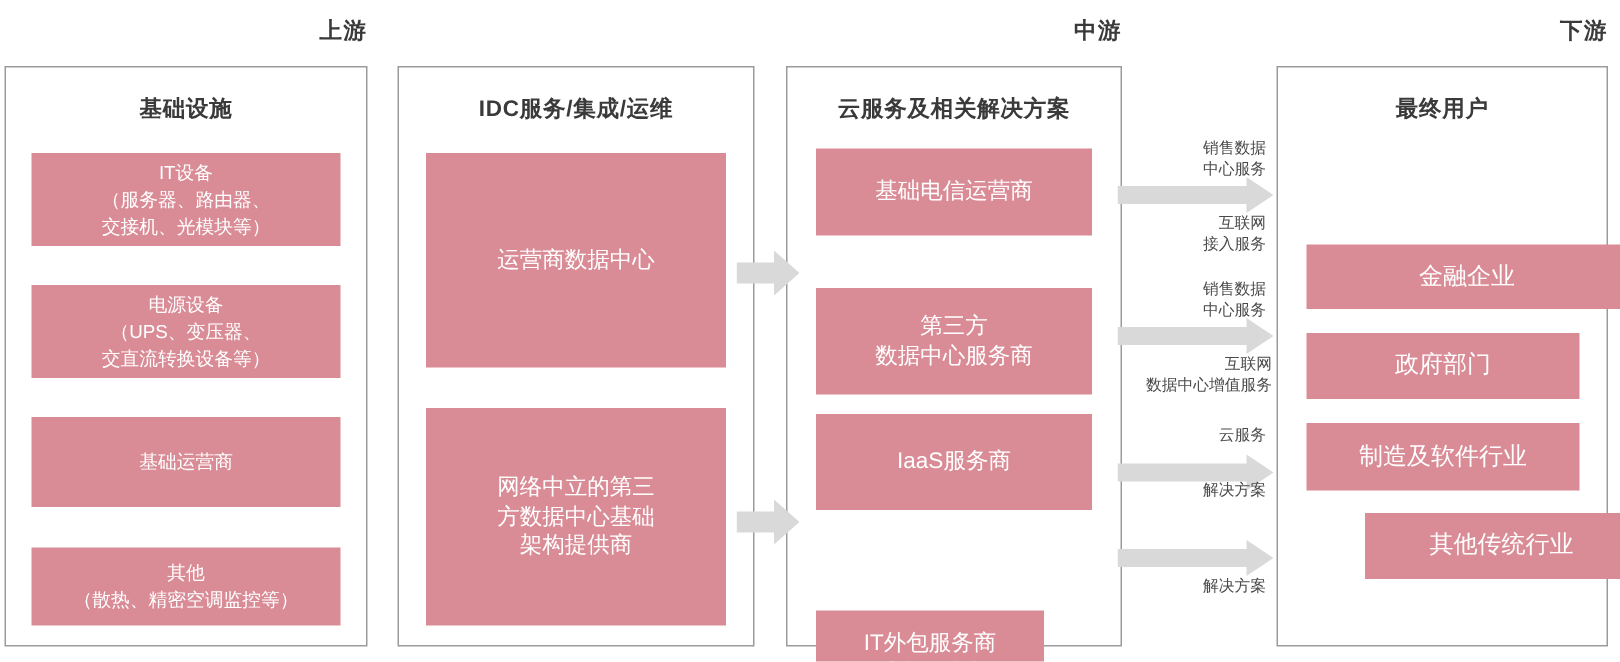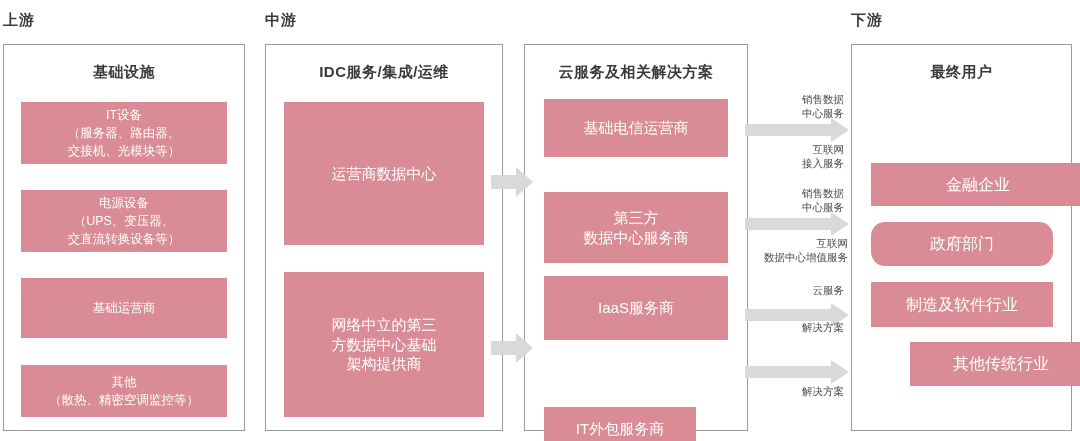--- a/index.html
+++ b/index.html
@@ -12,21 +12,21 @@
   }
   .canvas{position:absolute;left:0;top:0;width:1080px;height:441px;}
 
   
   .stage-title{
     position:absolute;
     font-size:15px;
     font-weight:bold;
     color:#3a3a3a;
     letter-spacing:1px;
-    text-align:left;
+    text-align:right;
     white-space:nowrap;
   }
 
   
   .column{
     position:absolute;
     border:1px solid #9b9b9b;
     background:#ffffff;
     box-sizing:border-box;
   }
@@ -111,21 +111,21 @@
   <div class="item" style="left:544px;top:192px;width:184px;height:71px;">第三方
 数据中心服务商</div>
   <div class="item" style="left:544px;top:276px;width:184px;height:64px;">IaaS服务商</div>
   <div class="item" style="left:544px;top:359px;width:152px;height:63px;margin-top:48px;">IT外包服务商
 系统集成商</div>
 
   <div class="column" style="left:851px;top:44px;width:221px;height:387px;">
     <div class="col-heading">最终用户</div>
   </div>
   <div class="item big" style="left:871px;top:163px;width:214px;height:43px;">金融企业</div>
-  <div class="item big" style="left:871px;top:222px;width:182px;height:44px;border-radius:14px;">政府部门</div>
+  <div class="item big" style="left:871px;top:222px;width:182px;height:44px;">政府部门</div>
   <div class="item big" style="left:871px;top:282px;width:182px;height:45px;">制造及软件行业</div>
   <div class="item big" style="left:910px;top:342px;width:182px;height:44px;">其他传统行业</div>
 
   <div class="arrow" style="left:491px;top:167px;width:42px;height:30px;">
     <svg width="42" height="30" viewBox="0 0 42 30">
       <polygon points="0,8 25,8 25,0 42,15 25,30 25,22 0,22" fill="#d9d9d9"></polygon>
     </svg>
   </div>
   <div class="arrow" style="left:491px;top:333px;width:42px;height:30px;">
     <svg width="42" height="30" viewBox="0 0 42 30">

